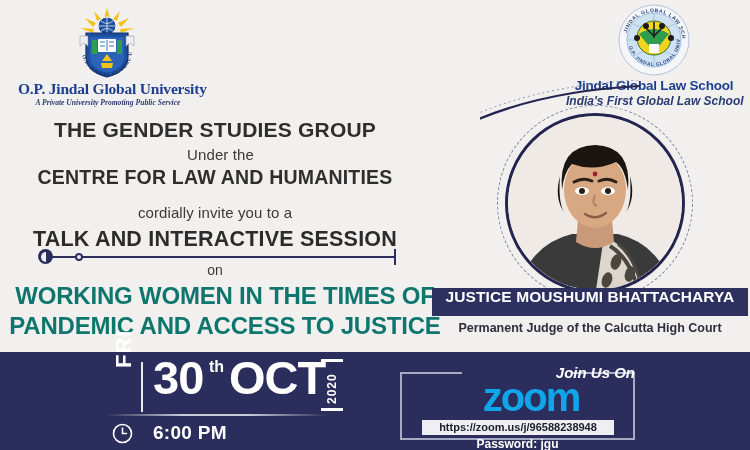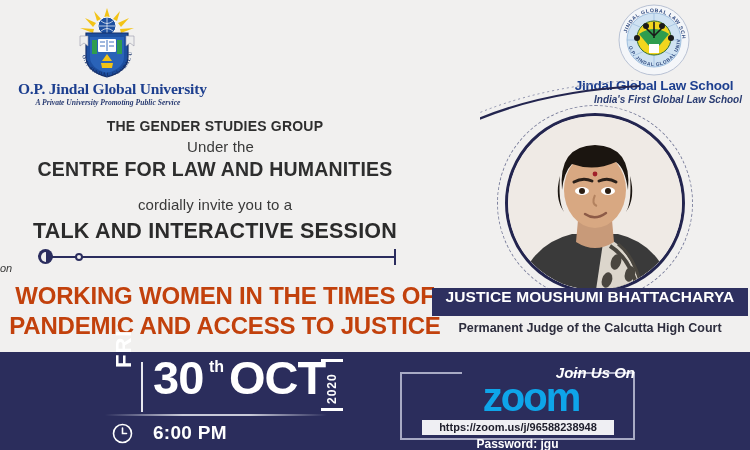--- a/index.html
+++ b/index.html
@@ -36,53 +36,53 @@
 
   
   .law-logo{position:absolute;right:8px;top:4px;width:176px;height:100px;}
   .law-crest{position:absolute;left:50px;top:0;width:76px;height:72px;}
   .law-name{
     position:absolute;left:0;top:74px;width:176px;text-align:center;
     color:#1d3f8f;font-size:13.5px;font-weight:700;white-space:nowrap;
     letter-spacing:-.2px;
   }
   .law-tag{
-    position:absolute;left:0;top:90px;width:176px;text-align:right;
-    color:#2a3c72;font-size:10px;font-weight:700;font-style:italic;
+    position:absolute;left:0;top:90px;width:176px;text-align:left;
+    color:#2a3c72;font-size:12px;font-weight:700;font-style:italic;
     white-space:nowrap;
   }
 
   
   .swoosh{position:absolute;left:480px;top:80px;width:280px;height:60px;pointer-events:none;}
 
   
   .copy{position:absolute;left:0;top:118px;width:430px;text-align:center;}
-  .l1{font-size:14px;font-weight:700;color:#2e2e2e;letter-spacing:.2px;}
+  .l1{font-size:21px;font-weight:700;color:#2e2e2e;letter-spacing:.2px;}
   .l2{font-size:15px;font-weight:400;color:#3a3a3a;margin-top:4px;letter-spacing:.1px;padding-left:11px;}
   .l3{font-size:19.5px;font-weight:700;color:#2e2e2e;margin-top:3px;letter-spacing:.2px;}
   .l4{font-size:15px;font-weight:400;color:#3a3a3a;margin-top:15px;letter-spacing:.1px;}
   .l5{font-size:21.5px;font-weight:700;color:#2b2b2b;margin-top:6px;letter-spacing:.2px;}
 
   
   .timeline{position:absolute;left:30px;top:248px;width:370px;height:18px;}
   .tl-line{position:absolute;left:14px;top:8px;width:352px;height:2px;background:#2b2d5e;}
   .tl-dot{position:absolute;left:8px;top:1px;width:15px;height:15px;border-radius:50%;
           background:#2b2d5e;}
   .tl-dot:after{content:"";position:absolute;left:3px;top:2.5px;width:5px;height:10px;
           border-radius:5px 0 0 5px;background:#f1f0ef;}
   .tl-ring{position:absolute;left:45px;top:5px;width:8px;height:8px;border-radius:50%;
           background:#f1f0ef;border:2px solid #2b2d5e;box-sizing:border-box;}
   .tl-tick{position:absolute;left:364px;top:1px;width:2px;height:16px;background:#2b2d5e;}
 
-  .on-word{position:absolute;left:0;top:262px;width:430px;
-           font-size:11px;color:#3a3a3a;font-style:italic;}
+  .on-word{position:absolute;left:0;top:262px;width:430px;text-align:center;
+           font-size:14px;color:#3a3a3a;}
 
   
   .headline{position:absolute;left:0;top:281px;width:450px;text-align:center;
-            color:#c2410c;font-weight:700;font-size:24px;line-height:1.24;
+            color:#0f766e;font-weight:700;font-size:24px;line-height:1.24;
             letter-spacing:-.2px;}
 
   
   .portrait-wrap{position:absolute;left:497px;top:105px;width:196px;height:196px;}
   .portrait-dash{position:absolute;left:0;top:0;width:196px;height:196px;
             border:1px dashed #7b7f9c;border-radius:50%;box-sizing:border-box;}
   .portrait{position:absolute;left:8px;top:8px;width:180px;height:180px;border-radius:50%;
             border:3px solid #23254f;box-sizing:border-box;overflow:hidden;background:#efece9;}
   .portrait svg{display:block;}
 

